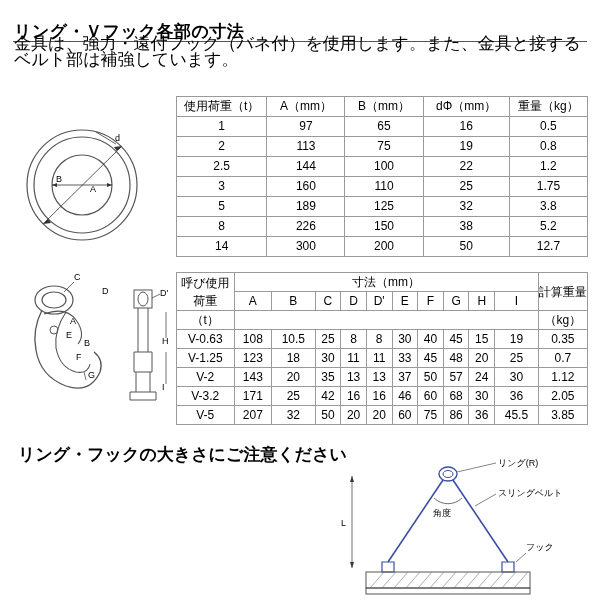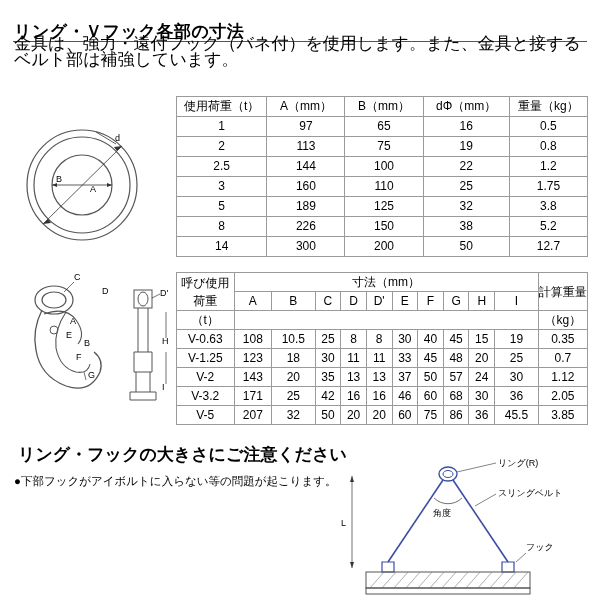--- a/index.html
+++ b/index.html
@@ -350,21 +350,20 @@
         <td>86</td>
         <td>36</td>
         <td>45.5</td>
         <td>3.85</td>
       </tr>
     </tbody>
   </table>
 
   <div class="notice-title">リング・フックの大きさにご注意ください</div>
   <div class="notice-list">
-    <div>●下部フックがアイボルトに入らない等の問題が起こります。</div>
   </div>
 
   <div class="sling-fig">
     <svg width="262" height="155" viewBox="0 0 262 155">
 
       <ellipse cx="118" cy="24" rx="9" ry="7" fill="none" stroke="#3a4fa0" stroke-width="1.4"></ellipse>
       <ellipse cx="118" cy="24" rx="5" ry="3.5" fill="none" stroke="#3a4fa0" stroke-width="1"></ellipse>
       <text class="lbl" x="168" y="16">リング(R)</text>
       <line x1="127" y1="22" x2="166" y2="13" stroke="#333" stroke-width="0.6"></line>
 

